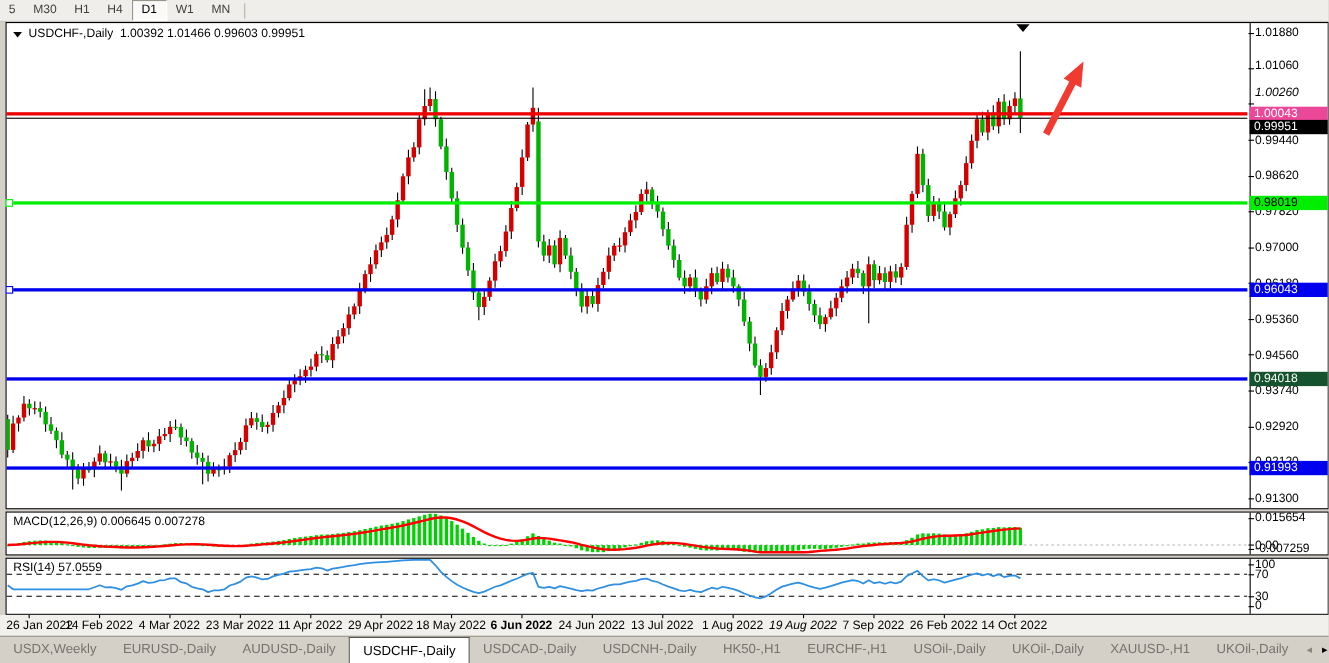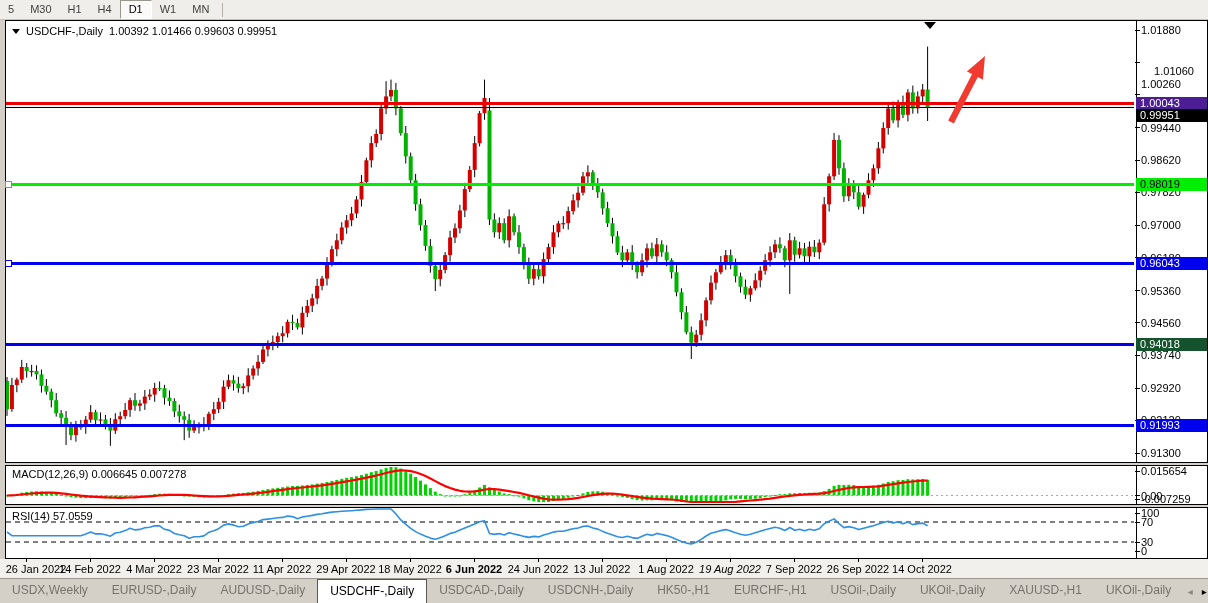--- a/index.html
+++ b/index.html
@@ -683,21 +683,21 @@
       <div class="date-label" style="left: 538px;">24 Jun 2022</div>
       <div class="date-tick" style="left: 602px;"></div>
       <div class="date-label" style="left: 602px;">13 Jul 2022</div>
       <div class="date-tick" style="left: 666px;"></div>
       <div class="date-label" style="left: 666px;">1 Aug 2022</div>
       <div class="date-tick" style="left: 730px;"></div>
       <div class="date-label" style="left: 730px; font-style: italic;">19 Aug 2022</div>
       <div class="date-tick" style="left: 794px;"></div>
       <div class="date-label" style="left: 794px;">7 Sep 2022</div>
       <div class="date-tick" style="left: 858px;"></div>
-      <div class="date-label" style="left: 858px;">26 Sep 2022</div>
+      <div class="date-label" style="left: 858px;">26 Feb 2022</div>
       <div class="date-tick" style="left: 922px;"></div>
       <div class="date-label" style="left: 922px;">14 Oct 2022</div>
     </div>
 
   <div id="tab-bar">
       <div class="tab">USDX,Weekly</div>
       <div class="tab-sep"></div>
       <div class="tab">EURUSD-,Daily</div>
       <div class="tab-sep"></div>
       <div class="tab">AUDUSD-,Daily</div>
@@ -719,23 +719,23 @@
       <div class="tab">UKOil-,Daily</div>
       <div id="tab-scroll">
         <div class="scroll-arrow" style="color: rgb(138, 135, 127);">◂</div>
         <div class="scroll-arrow" style="color: rgb(0, 0, 0);">▸</div>
       </div>
     </div>
 
 <div class="tick-dash" style="top: 29.5px;"></div>
     <div class="tick-label" style="top: 24px;">1.01880</div>
     <div class="tick-dash" style="top: 62.3px;"></div>
-    <div class="tick-label" style="top: 65px; text-align: center;">1.01060</div>
+    <div class="tick-label" style="top: 54px;">1.01060</div>
     <div class="tick-dash" style="top: 94.3px;"></div>
-    <div class="tick-label" style="top: 78px;">1.00260</div>
+    <div class="tick-label" style="top: 78px; font-style: italic;">1.00260</div>
     <div class="tick-dash" style="top: 127.1px;"></div>
     <div class="tick-label" style="top: 121.6px;">0.99440</div>
     <div class="tick-dash" style="top: 159.8px;"></div>
     <div class="tick-label" style="top: 154.3px;">0.98620</div>
     <div class="tick-dash" style="top: 191.8px;"></div>
     <div class="tick-label" style="top: 186.3px;">0.97820</div>
     <div class="tick-dash" style="top: 224.6px;"></div>
     <div class="tick-label" style="top: 219.1px;">0.97000</div>
     <div class="tick-dash" style="top: 257.4px;"></div>
     <div class="tick-label" style="top: 251.9px;">0.96180</div>
@@ -745,21 +745,21 @@
     <div class="tick-label" style="top: 316.7px;">0.94560</div>
     <div class="tick-dash" style="top: 354.9px;"></div>
     <div class="tick-label" style="top: 349.4px;">0.93740</div>
     <div class="tick-dash" style="top: 387.7px;"></div>
     <div class="tick-label" style="top: 382.2px;">0.92920</div>
     <div class="tick-dash" style="top: 419.7px;"></div>
     <div class="tick-label" style="top: 414.2px;">0.92120</div>
     <div class="tick-dash" style="top: 452.5px;"></div>
     <div class="tick-label" style="top: 447px;">0.91300</div>
     <div class="hline" style="top: 101.9px; height: 3px; background: rgb(238, 0, 0);"></div>
-    <div class="price-box" style="top: 96.9px; background: #4c1d95; color: rgb(255, 255, 255);">1.00043</div>
+    <div class="price-box" style="top: 96.9px; background: #ec4899; color: rgb(255, 255, 255);">1.00043</div>
     <div class="hline" style="top: 182.9px; height: 3px; background: rgb(0, 238, 0);"></div>
     <div class="hline-marker" style="top: 180.9px; border: 1px solid rgb(0, 238, 0);"></div>
     <div class="price-box" style="top: 177.9px; background: rgb(0, 238, 0); color: rgb(0, 0, 0);">0.98019</div>
     <div class="hline" style="top: 261.9px; height: 3px; background: rgb(0, 0, 238);"></div>
     <div class="hline-marker" style="top: 259.9px; border: 1px solid rgb(0, 0, 238);"></div>
     <div class="price-box" style="top: 256.9px; background: rgb(0, 0, 238); color: rgb(255, 255, 255);">0.96043</div>
     <div class="hline" style="top: 342.8px; height: 3px; background: rgb(0, 0, 238);"></div>
     <div class="price-box" style="top: 337.8px; background: #14532d; color: rgb(255, 255, 255);">0.94018</div>
     <div class="hline" style="top: 423.8px; height: 3px; background: rgb(0, 0, 238);"></div>
     <div class="price-box" style="top: 418.8px; background: rgb(0, 0, 238); color: rgb(255, 255, 255);">0.91993</div>

